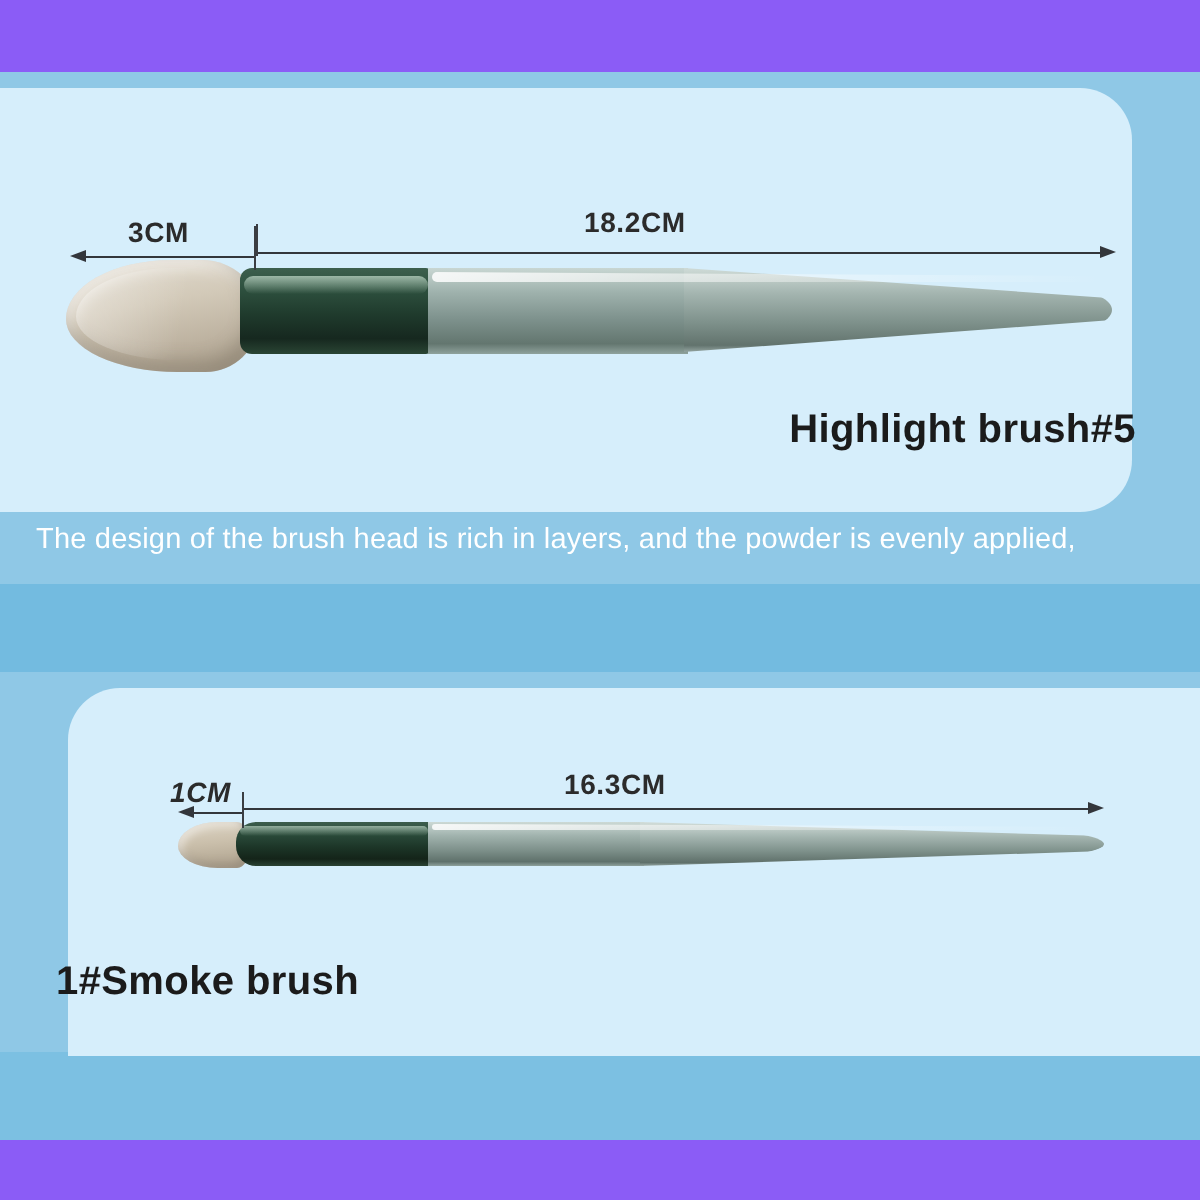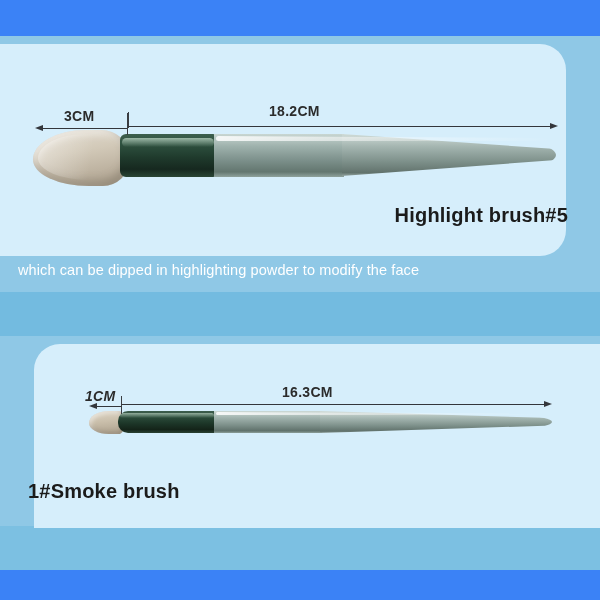--- a/index.html
+++ b/index.html
@@ -3,21 +3,21 @@
 <meta charset="utf-8">
 <style>
   html,body{margin:0;padding:0;}
   body{
     width:600px;height:600px;
     background:#ffffff;
     font-family:"Liberation Sans",sans-serif;
     overflow:hidden;
     position:relative;
   }
-  .page{position:absolute;inset:0;background:#3b82f6;}
+  .page{position:absolute;inset:0;background:#8b5cf6;}
 
   
   .band-top{
     position:absolute;left:0;right:0;top:36px;height:256px;
     background:#8fc8e6;
   }
   .band-mid{
     position:absolute;left:0;right:0;top:292px;height:44px;
     background:#73bbe0;
   }
@@ -66,21 +66,21 @@
   .name-1{right:32px;top:204px;padding-left:39px;}
   .name-2{left:28px;top:480px;}
 
   
   .measure{
     position:absolute;
     color:#2b2b2b;font-size:14px;font-weight:600;
     white-space:nowrap;letter-spacing:.3px;
   }
   .m-3cm{left:64px;top:108px;}
-  .m-182{left:269px;top:103px;}
+  .m-182{left:292px;top:103px;}
   .m-1cm{left:85px;top:388px;font-style:italic;}
   .m-163{left:282px;top:384px;}
 
   
   .arrow-line{
     position:absolute;height:1px;background:#33363b;
   }
   .arrow-head{
     position:absolute;width:0;height:0;
     border-top:3.5px solid transparent;
@@ -193,21 +193,21 @@
   <div class="measure m-3cm">3CM</div>
 
   <div class="arrow-line" style="left:128px;top:126px;width:424px;"></div>
   <div class="arrow-head ah-right" style="left:550px;top:122.5px;"></div>
   <div class="tick" style="left:128px;top:112px;height:16px;"></div>
   <div class="measure m-182">18.2CM</div>
 
   <div class="brush-name name-1">Highlight brush#5</div>
 
   <div class="desc">
-    <div>which can be dipped in highlighting powder to modify the face</div>
+    <div>The design of the brush head is rich in layers, and the powder is evenly applied,</div>
   </div>
 
   <div class="card card-2"></div>
 
   <div class="b2-head"></div>
   <div class="b2-ferrule"></div>
   <div class="b2-ferrule-hl"></div>
   <div class="b2-handle"></div>
   <div class="b2-taper"></div>
   <div class="b2-gloss"></div>

